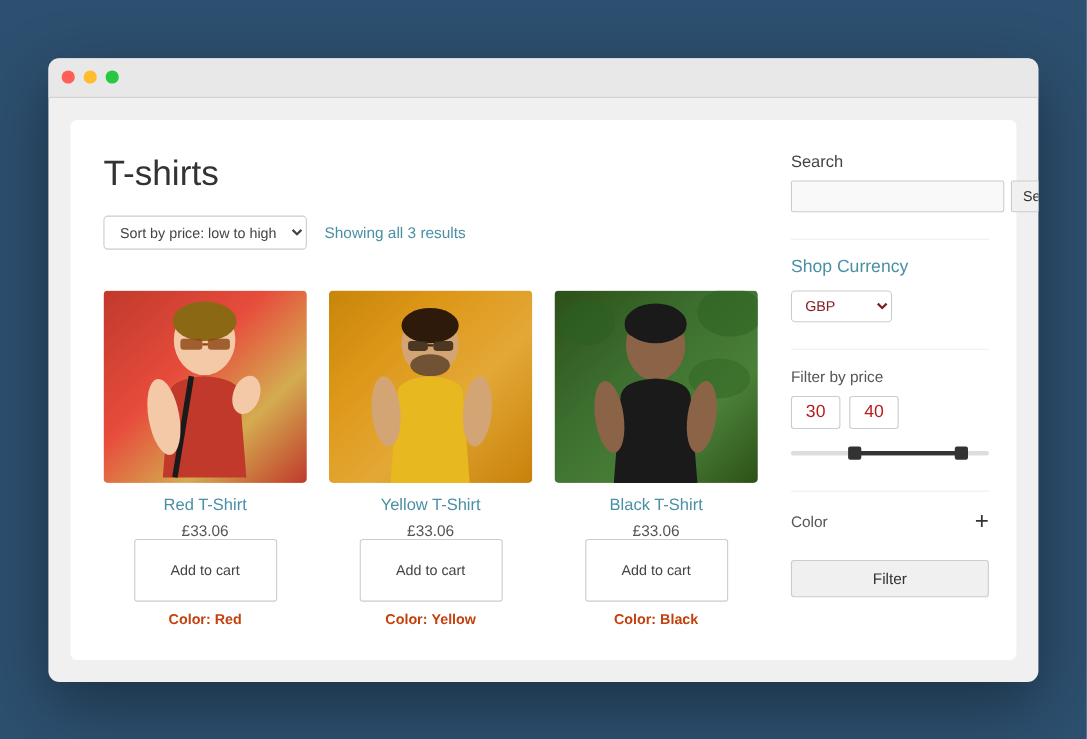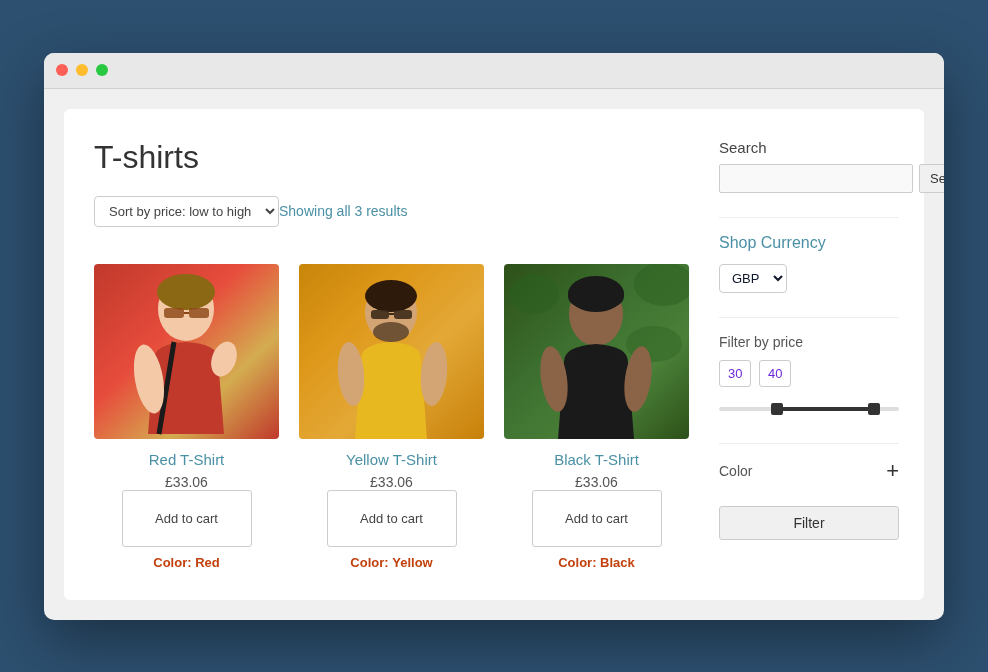--- a/index.html
+++ b/index.html
@@ -56,20 +56,21 @@
     .page-title {
       font-size: 32px;
       font-weight: 300;
       color: #333;
       margin-bottom: 20px;
     }
 
     .toolbar {
       display: flex;
       align-items: center;
+      gap: 16px;
       margin-bottom: 37px;
     }
 
     .sort-select {
       border: 1px solid #ccc;
       border-radius: 4px;
       padding: 6px 10px;
       font-size: 13px;
       color: #444;
       background: #fff;
@@ -193,46 +194,46 @@
       color: #4a90a4;
       margin-bottom: 12px;
       font-weight: 400;
     }
 
     .currency-select {
       border: 1px solid #ccc;
       border-radius: 4px;
       padding: 5px 8px;
       font-size: 13px;
-      color: #0f172a;
+      color: #7f1d1d;
       background: #fff;
       cursor: pointer;
-      width: 68px;
+      width: 92px;
     }
 
     .filter-price-title {
       font-size: 14px;
       color: #555;
       margin-bottom: 10px;
     }
 
     .price-inputs {
       display: flex;
       gap: 8px;
       margin-bottom: 12px;
     }
 
     .price-box {
       border: 1px solid #ccc;
       border-radius: 3px;
       padding: 5px 8px;
-      font-size: 13px;
-      color: #6d28d9;
+      font-size: 16px;
+      color: #b91c1c;
       text-align: center;
-      width: 32px;
+      width: 45px;
     }
 
     .price-slider-container {
       position: relative;
       height: 20px;
       margin-bottom: 16px;
     }
 
     .slider-track {
       position: absolute;

